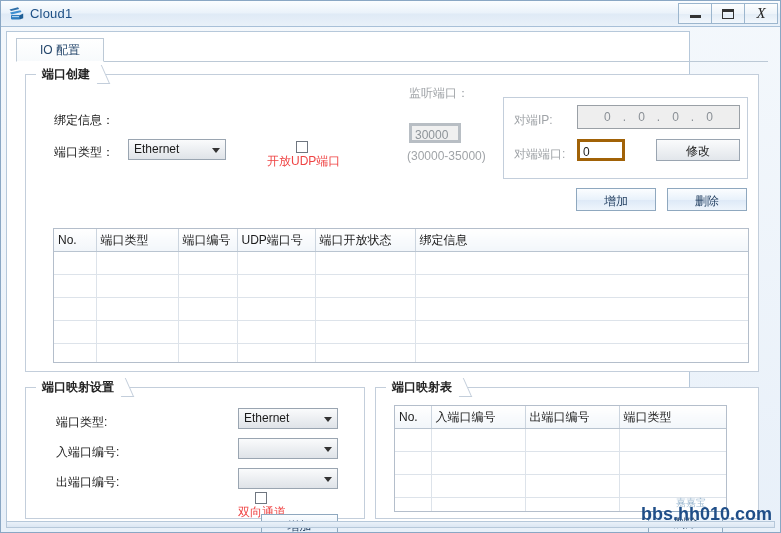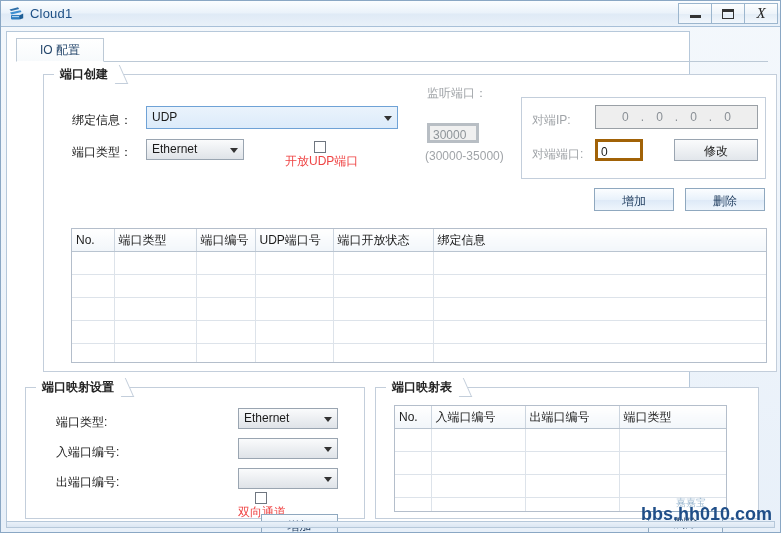--- a/index.html
+++ b/index.html
@@ -411,28 +411,24 @@
   </div>
 
   <div class="client">
 
     <div class="tabstrip">
       <div class="tab">
         <span>IO 配置</span>
       </div>
     </div>
 
-    <div class="group" style="left:18px; top:42px; width:734px; height:298px;margin-left:18px;">
+    <div class="group" style="left:18px; top:42px; width:734px; height:298px;">
       <div class="group-title">端口创建</div>
 
       <div class="lbl" style="left:28px; top:37px;">绑定信息：</div>
-      <div class="combo blue" style="left:102px; top:31px; width:252px; height:23px; line-height:21px;">
-        <span>UDP</span>
-        <i class="caret"></i>
-      </div>
 
       <div class="lbl" style="left:28px; top:69px;">端口类型：</div>
       <div class="combo" style="left:102px; top:64px; width:98px; height:21px; line-height:19px;">
         <span>Ethernet</span>
         <i class="caret"></i>
       </div>
 
       <div class="chk" style="left:241px; top:66px;">
         <span class="box"></span>
         <span>开放UDP端口</span>

